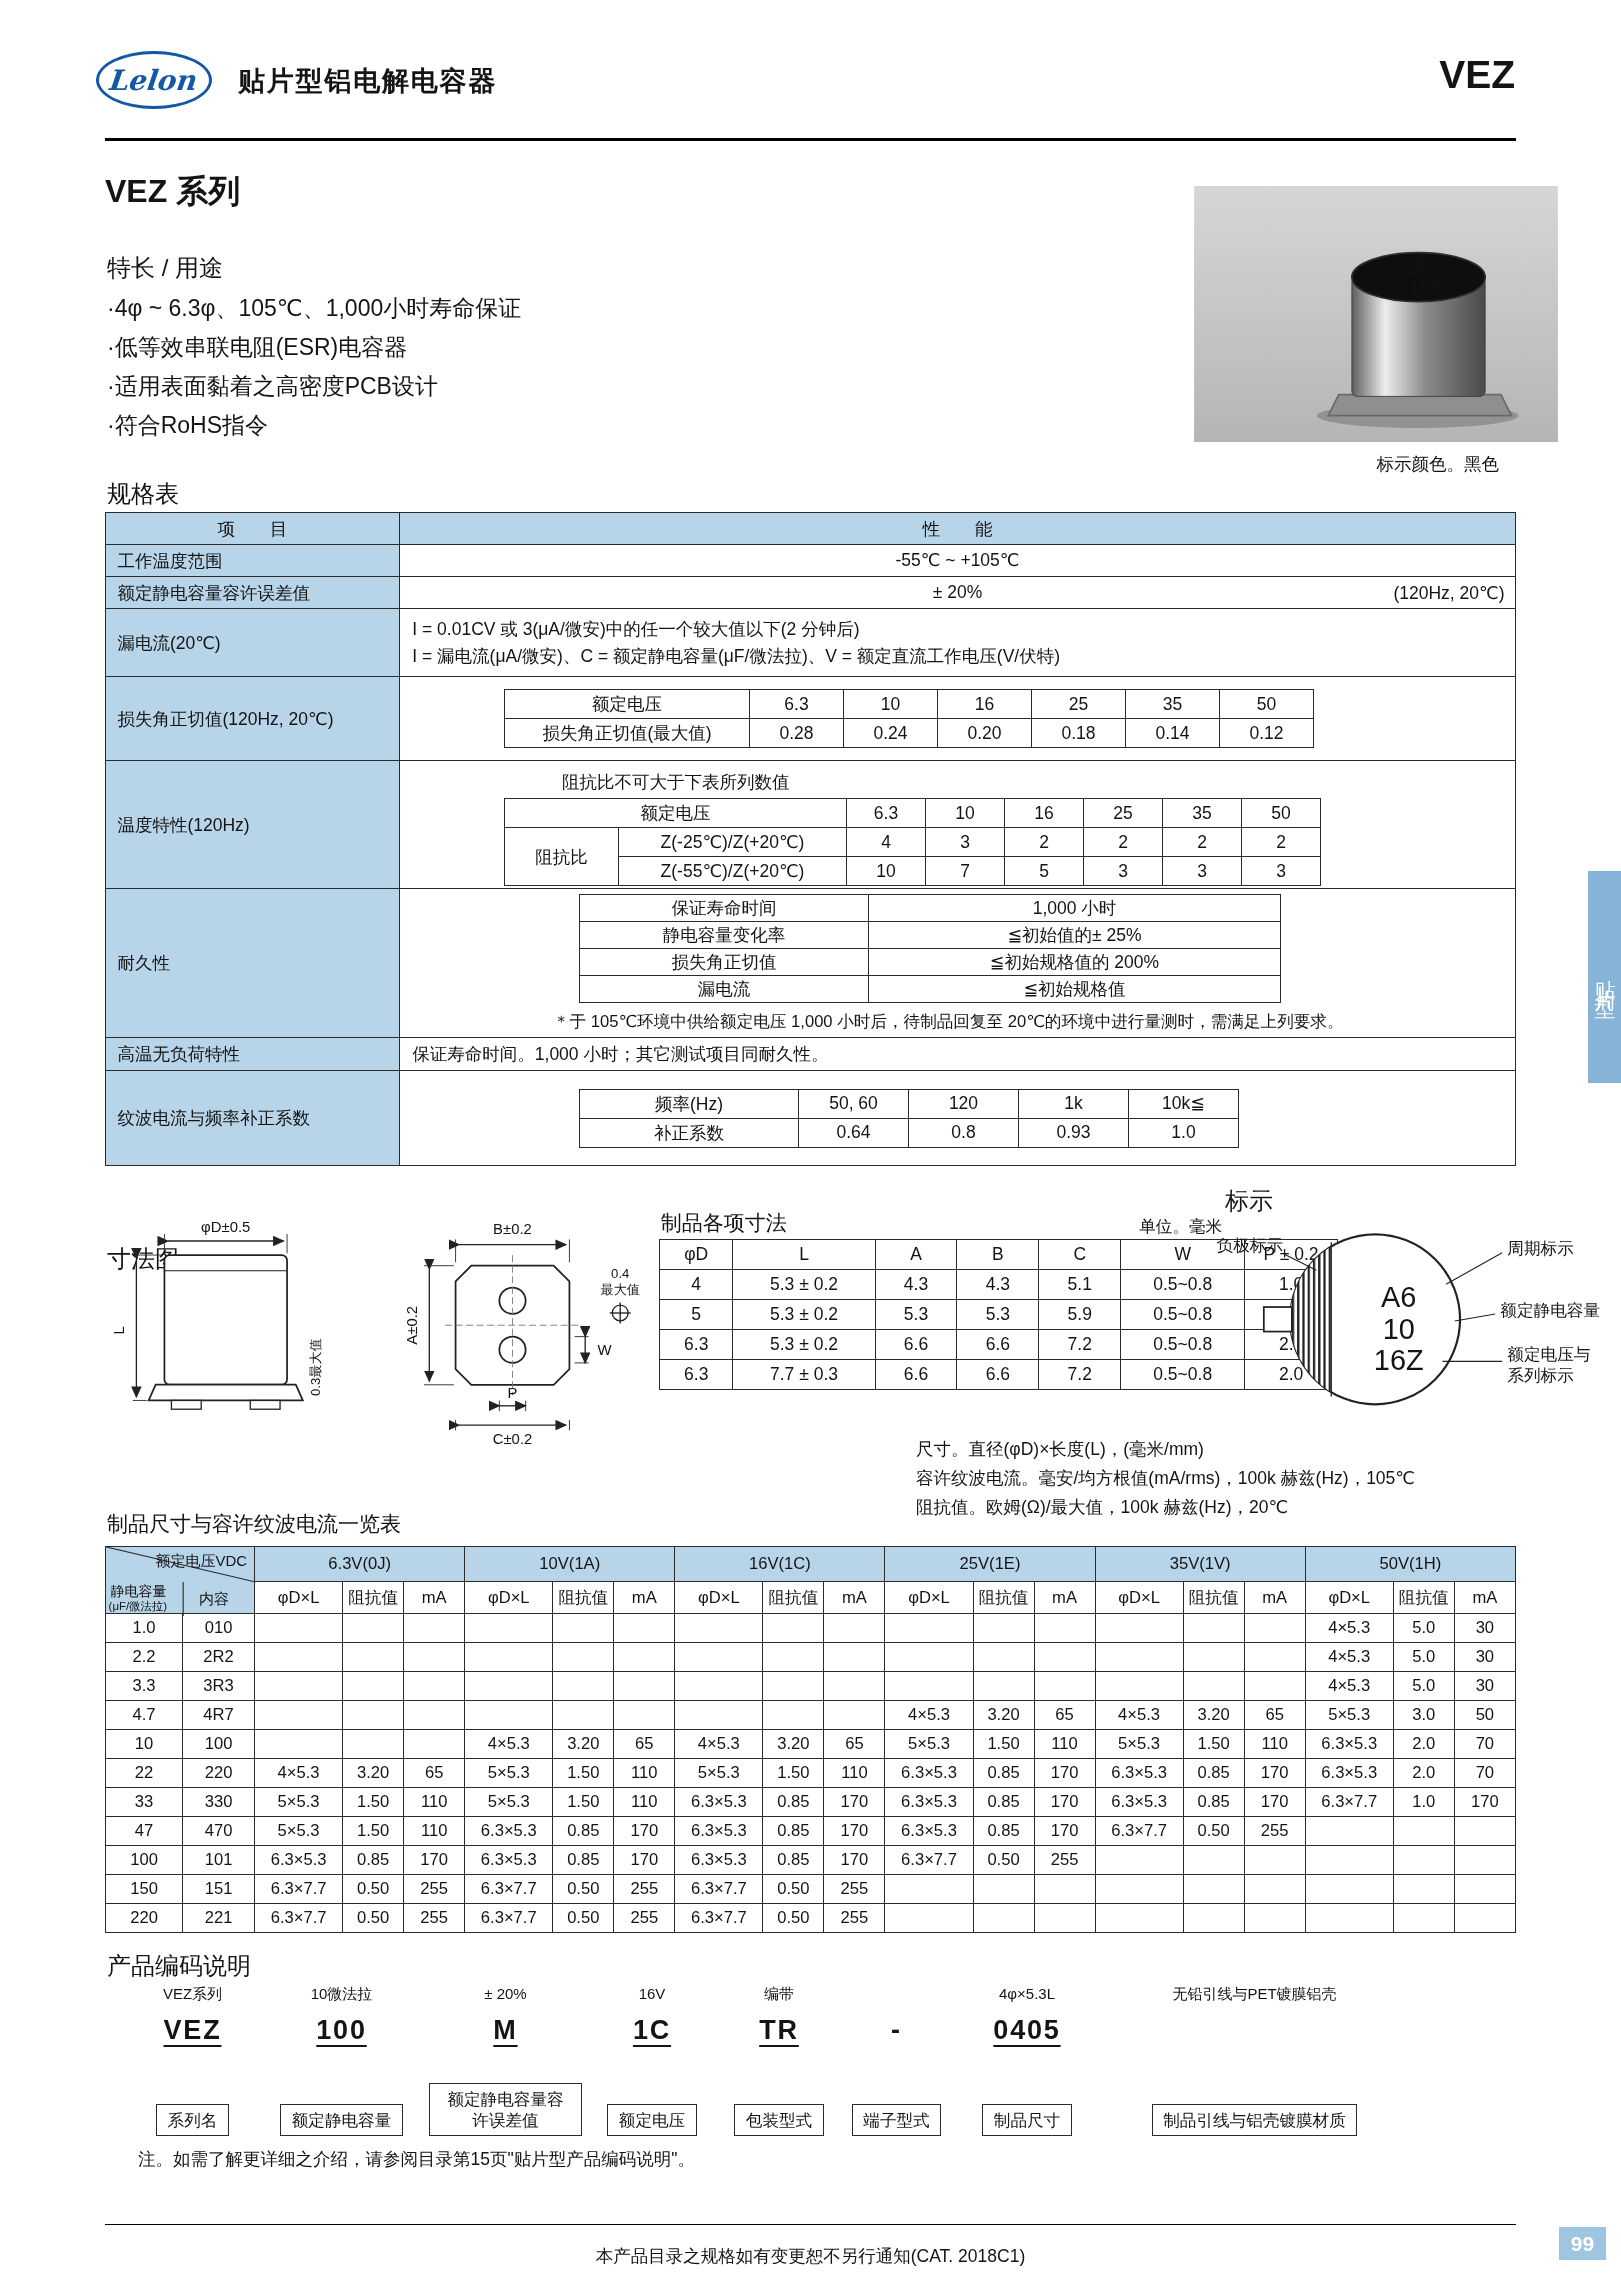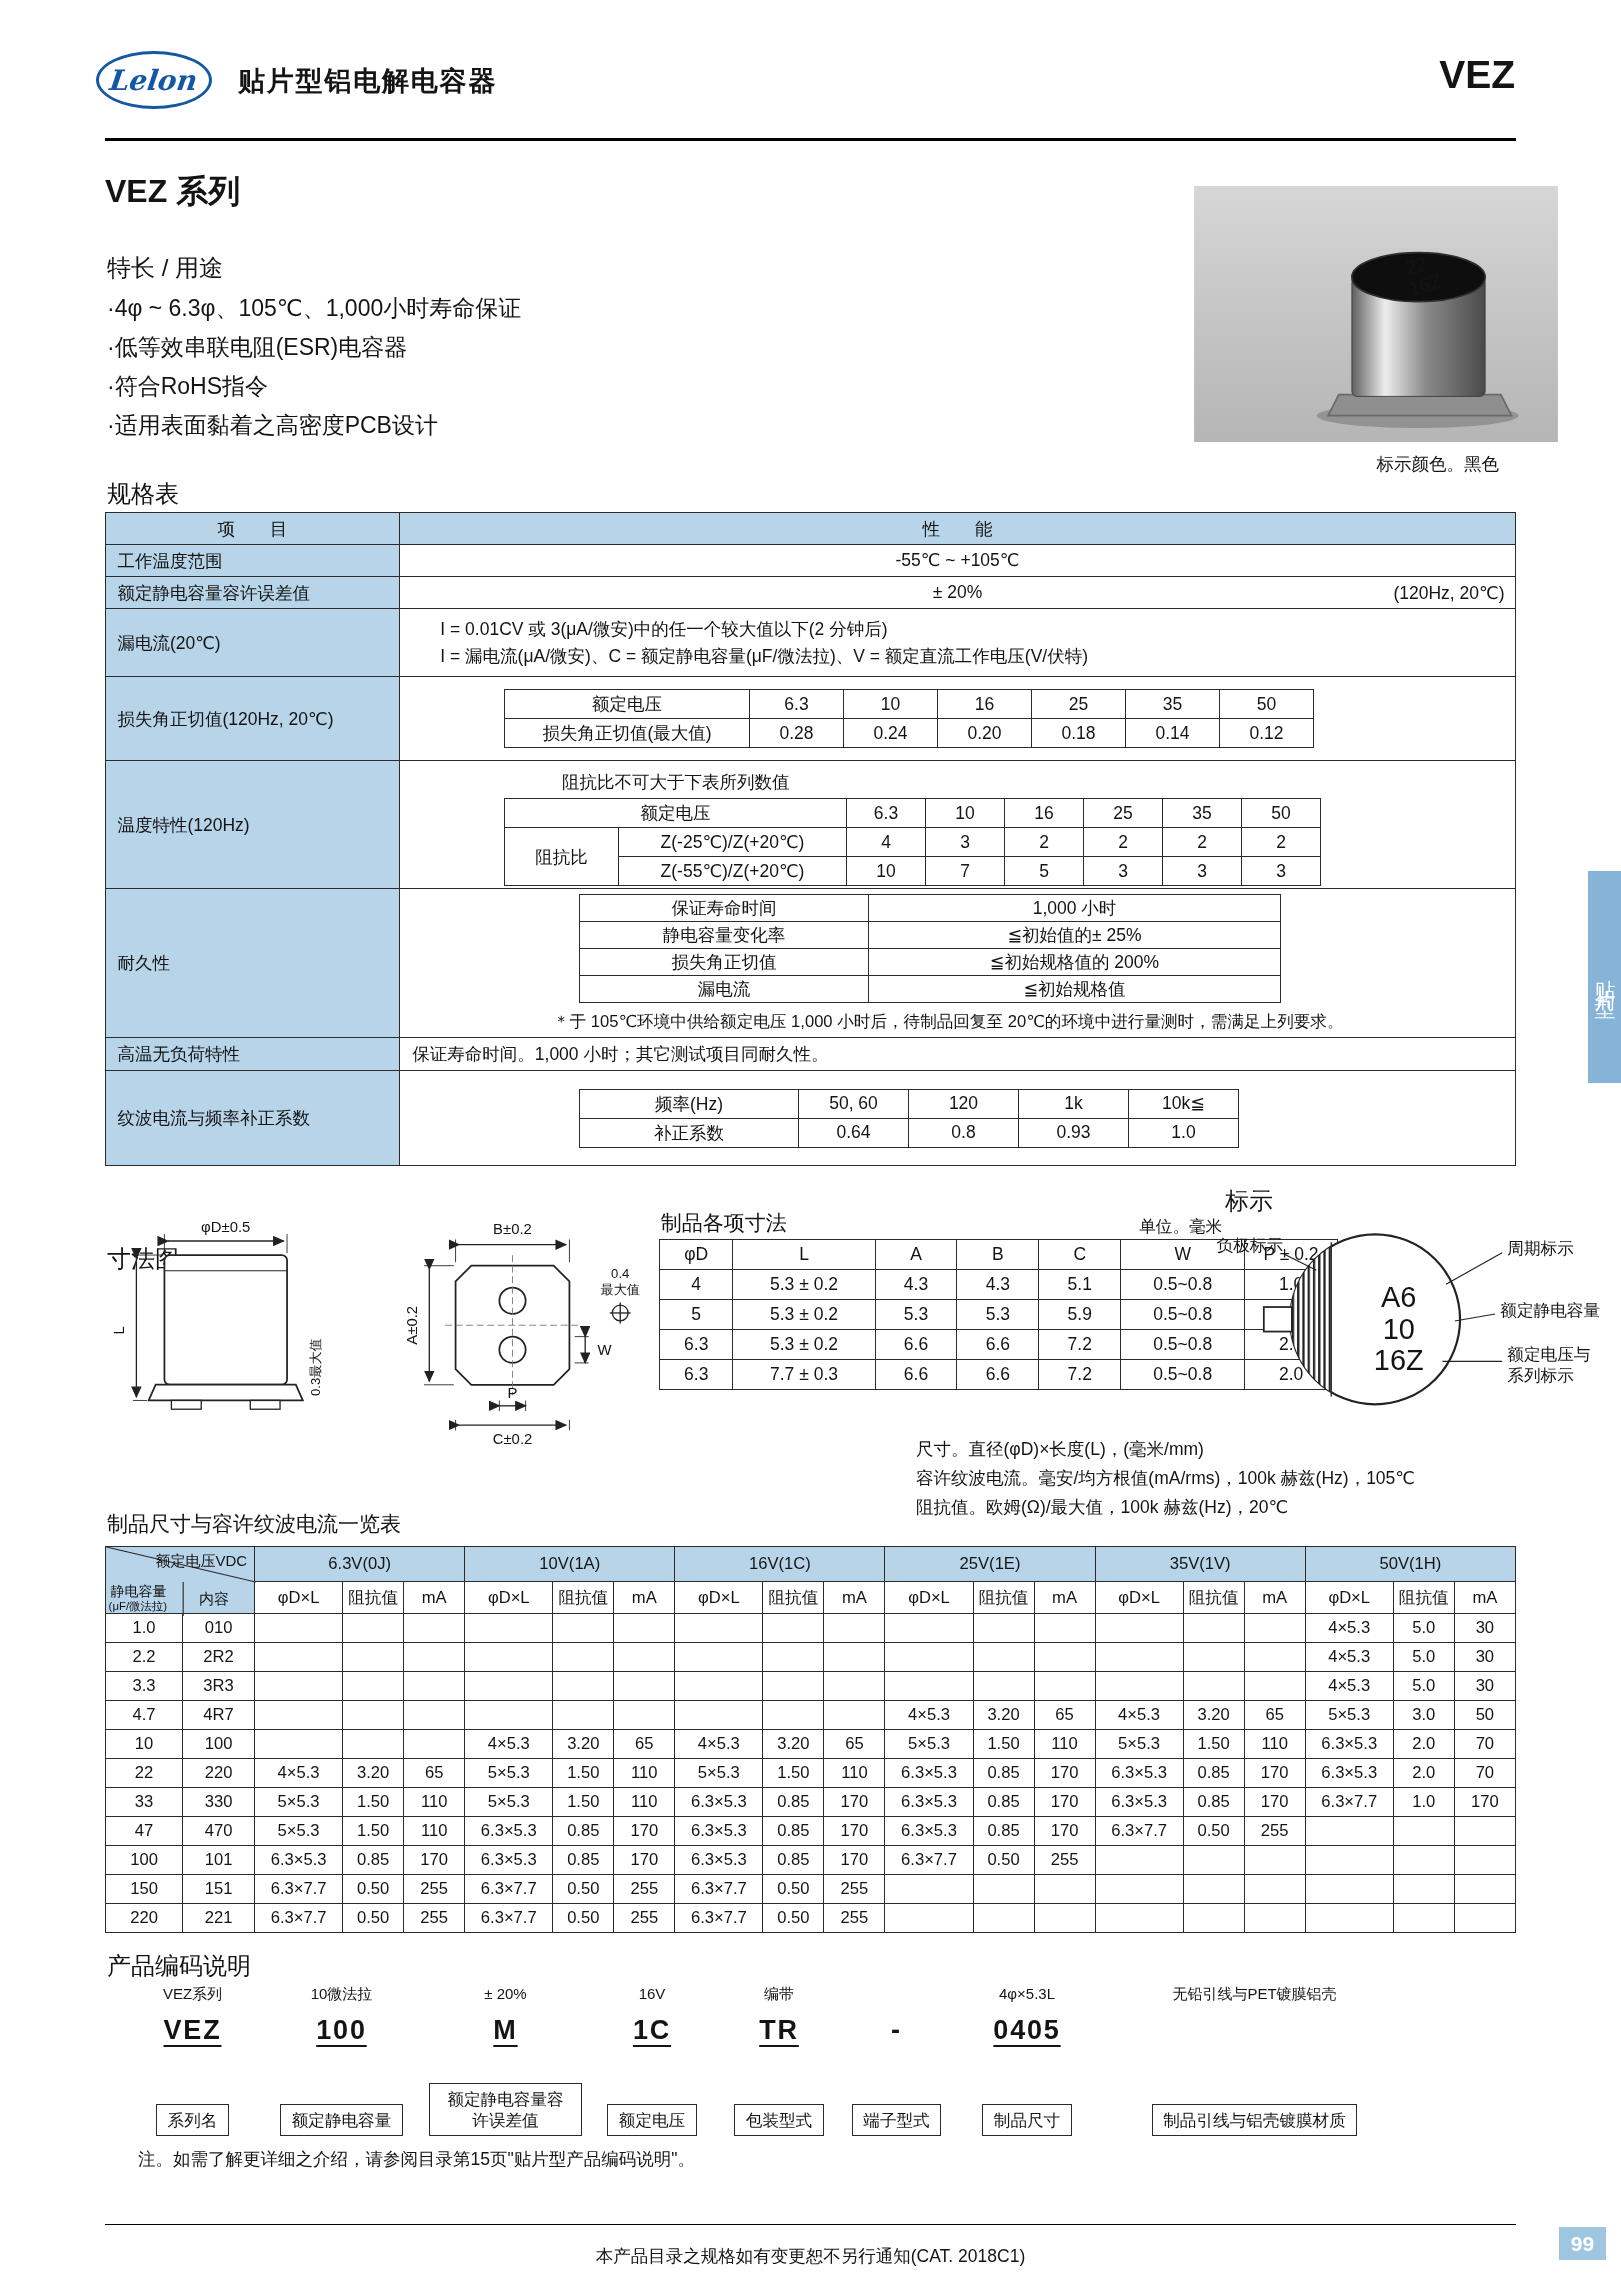--- a/index.html
+++ b/index.html
@@ -30,21 +30,21 @@
   .spec { position:absolute; left:105px; top:512px; width:1411px; table-layout:fixed; }
   .spec > tbody > tr > td { border:1.3px solid #2b2b2b; font-size:17.5px; vertical-align:middle; }
   .spec td.item { background:#b7d4e9; padding-left:11.4px; }
   .spec td.perf { text-align:center; }
   .spec td.perf.left { text-align:left; padding-left:12.3px; }
   .spec .hdrcell { background:#b7d4e9; text-align:center; }
   tr.h36{height:32px} tr.h78{height:68px} tr.h96{height:84px} tr.h146{height:128px}
   tr.h170{height:149px} tr.h38{height:33px} tr.h108{height:95px}
   .tol-wrap { position:relative; width:100%; }
   .tol-cond { position:absolute; right:10.5px; top:50%; transform:translateY(-50%); }
-  .leak div { line-height:27px;margin-left:28px; }
+  .leak div { line-height:27px; }
 
   .inner { background:#fff; }
   .inner td { border:1.2px solid #2b2b2b; font-size:17.5px; text-align:center; height:29px; padding:0 5.3px; }
   .inner.endur td { height:27px; }
   .tnote { text-align:left; margin:7px 0 4.4px 162px; font-size:17.5px; }
   .enote { text-align:left; margin:8px 0 0 153px; font-size:16.6px; }
 
   
   .dim-wrap { position:absolute; left:659px; top:1209px; width:565px; }
   .dim-head { position:relative; height:30px; }
@@ -105,22 +105,22 @@
   </div>
   <div class="hdr-title">贴片型铝电解电容器</div>
   <div class="hdr-series">VEZ</div>
   <div class="hdr-rule"></div>
 
   <div class="series-title">VEZ 系列</div>
   <div class="features-title">特长 / 用途</div>
   <div class="features">
     <div>·4φ ~ 6.3φ、105℃、1,000小时寿命保证</div>
     <div>·低等效串联电阻(ESR)电容器</div>
+    <div>·适用表面黏着之高密度PCB设计</div>
     <div>·符合RoHS指令</div>
-    <div>·适用表面黏着之高密度PCB设计</div>
   </div>
 
   <div class="photo">
     <svg width="364" height="256" viewBox="0 0 415 292">
       <defs>
         <linearGradient id="pg" x1="0" y1="0" x2="0" y2="1">
           <stop offset="0" stop-color="#d6d6d6"></stop>
             <stop offset="1" stop-color="#b5b5b5"></stop>
         </linearGradient>
         <linearGradient id="cg" x1="0" y1="0" x2="1" y2="0">

